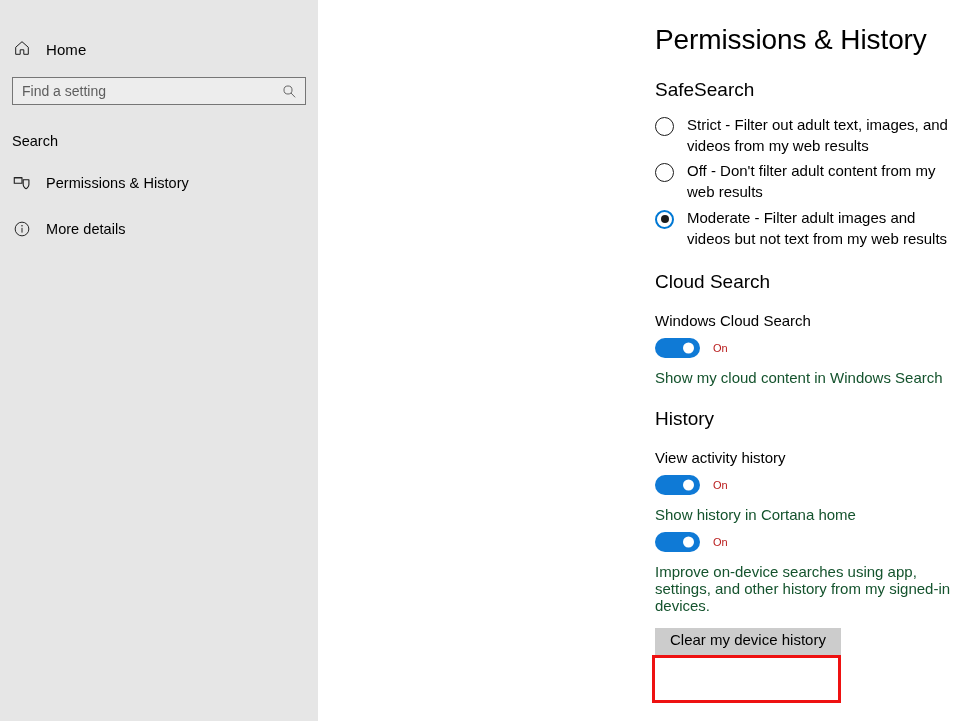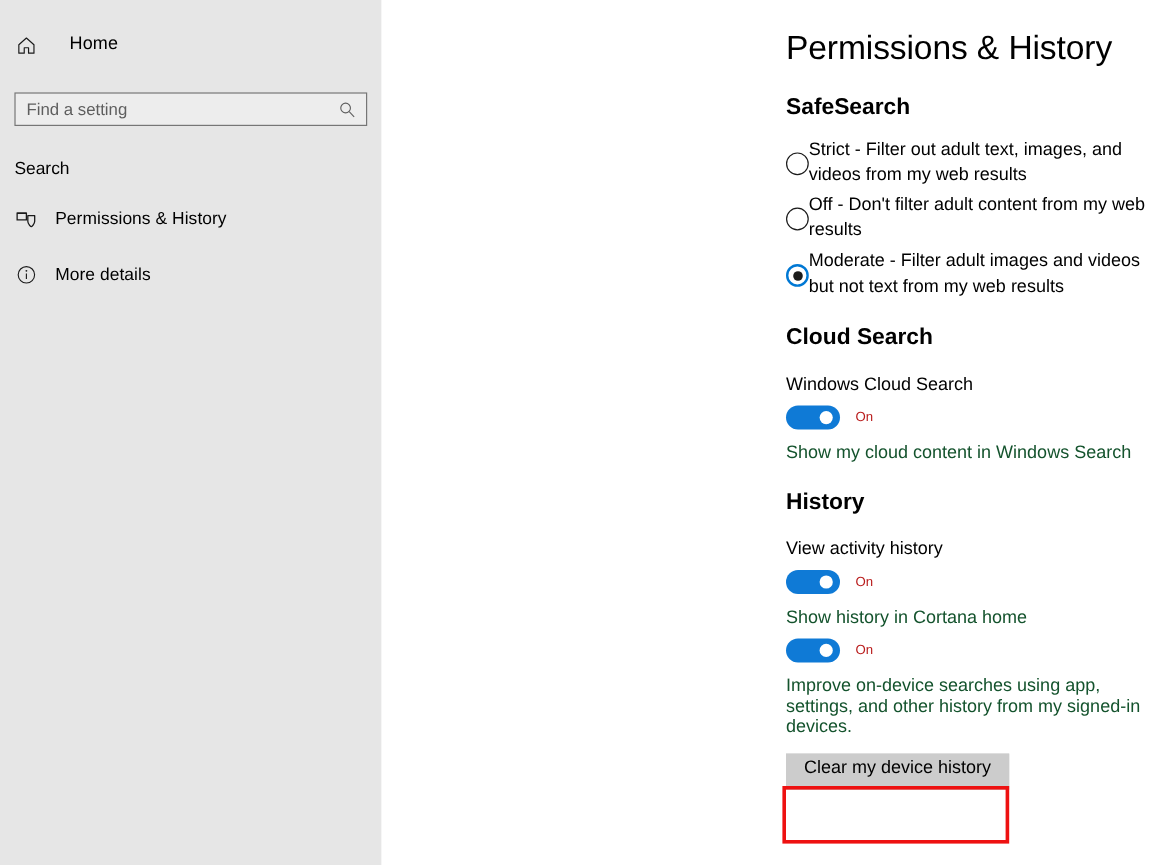--- a/index.html
+++ b/index.html
@@ -21,24 +21,24 @@
   .sidebar {
     width: 318px;
     height: 721px;
     background: #e6e6e6;
     flex: 0 0 318px;
     padding-top: 28px;
   }
 
   .home-row {
     display: flex;
-    align-items: flex-start;
+    align-items: flex-end;
     height: 30px;
     padding-left: 12px;
-    gap: 26px;
+    gap: 14px;
     cursor: default;
   }
 
   .home-label {
     font-size: 15px;
     color: #000;
     letter-spacing: 0.1px;
   }
 
   .icon-box {
@@ -125,31 +125,32 @@
   .page-title {
     font-size: 28px;
     font-weight: normal;
     color: #000;
     line-height: 1.2;
     letter-spacing: -0.1px;
   }
 
   .group-title {
     font-size: 19px;
-    font-weight: bold;
+    font-weight: normal;
     color: #000;
     margin-top: 22px;
     letter-spacing: 0px;
   }
 
   .radio-list { margin-top: 13px; }
 
   .radio-row {
     display: flex;
-    align-items: center;
+    align-items: flex-start;
+    gap: 13px;
     margin-bottom: 4px;
     cursor: default;
   }
 
   .radio {
     width: 19px;
     height: 19px;
     border-radius: 50%;
     border: 1.6px solid #1b1b1b;
     background: #fff;

